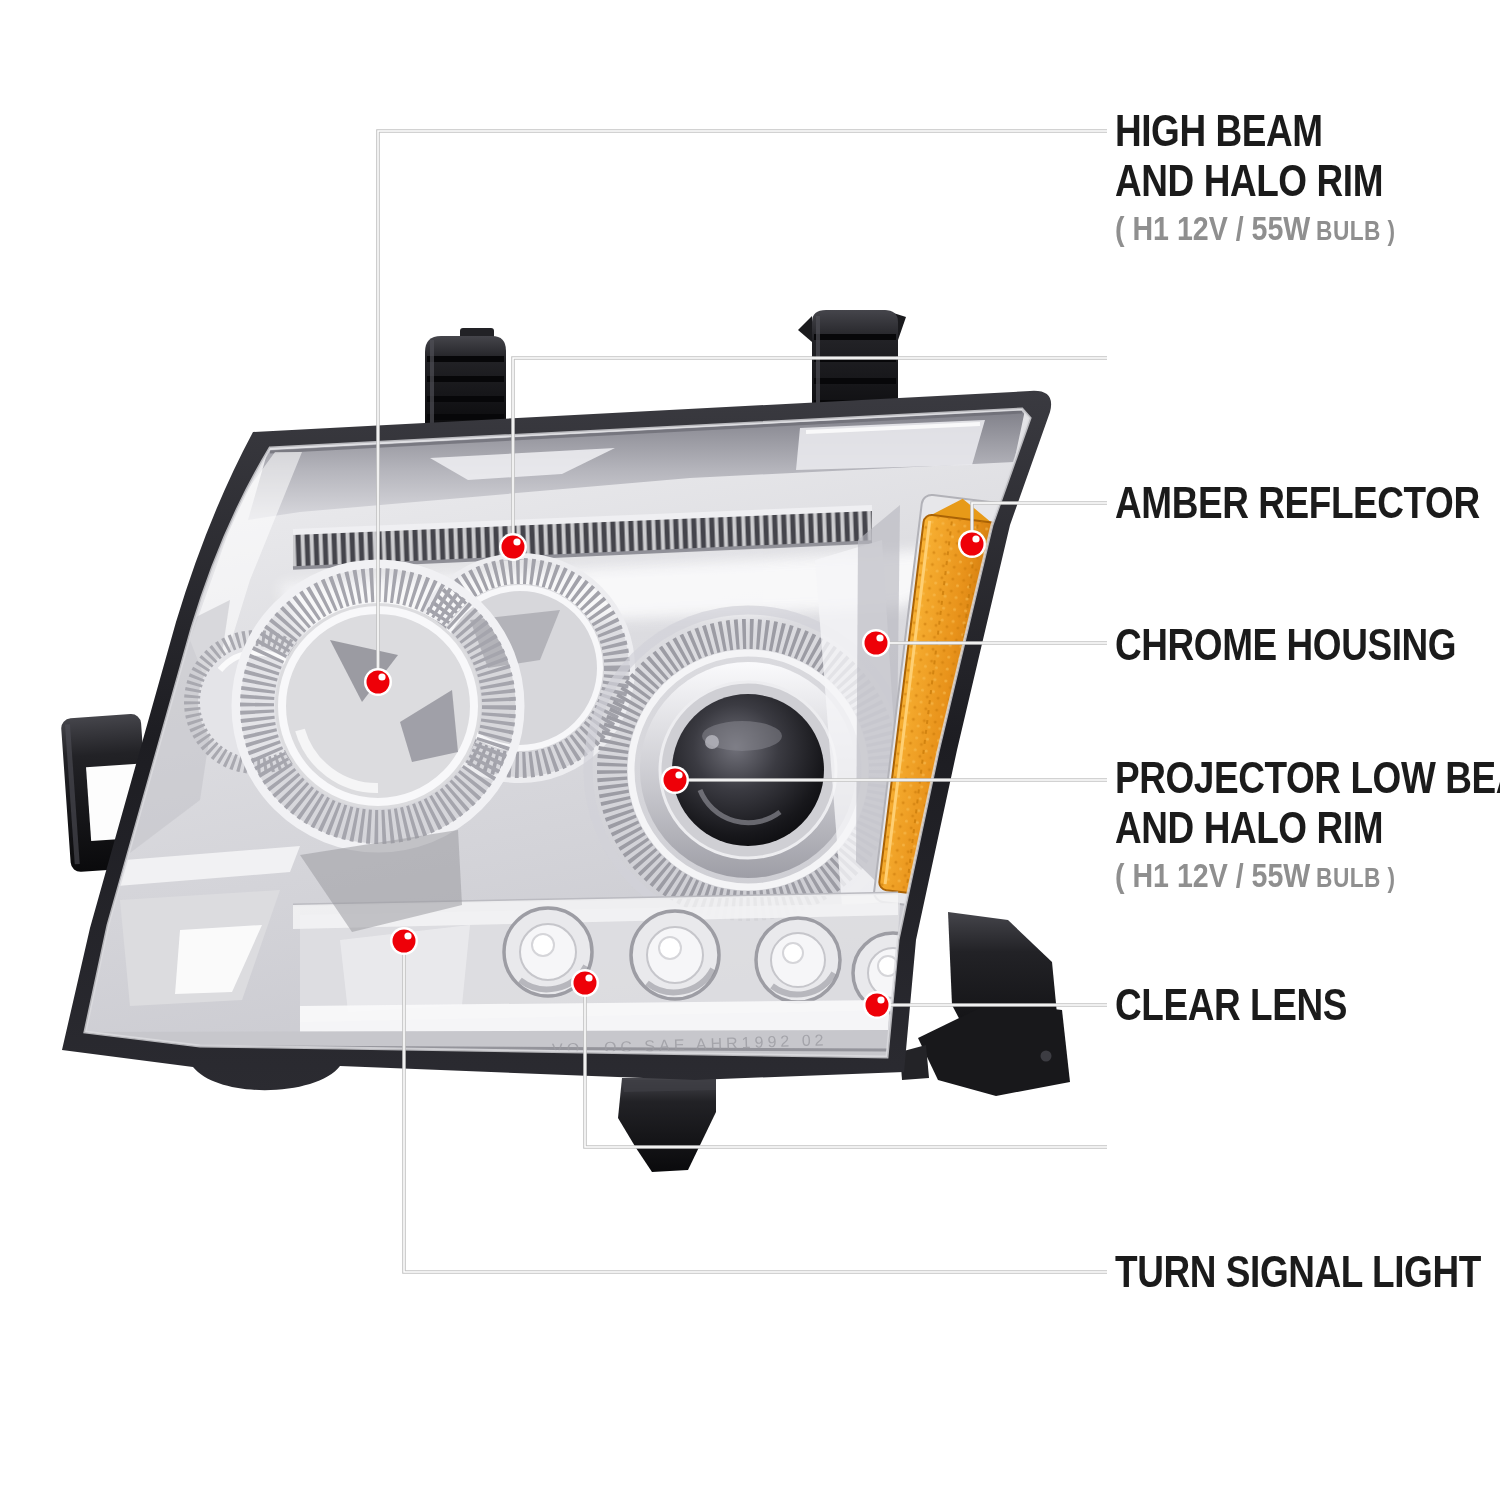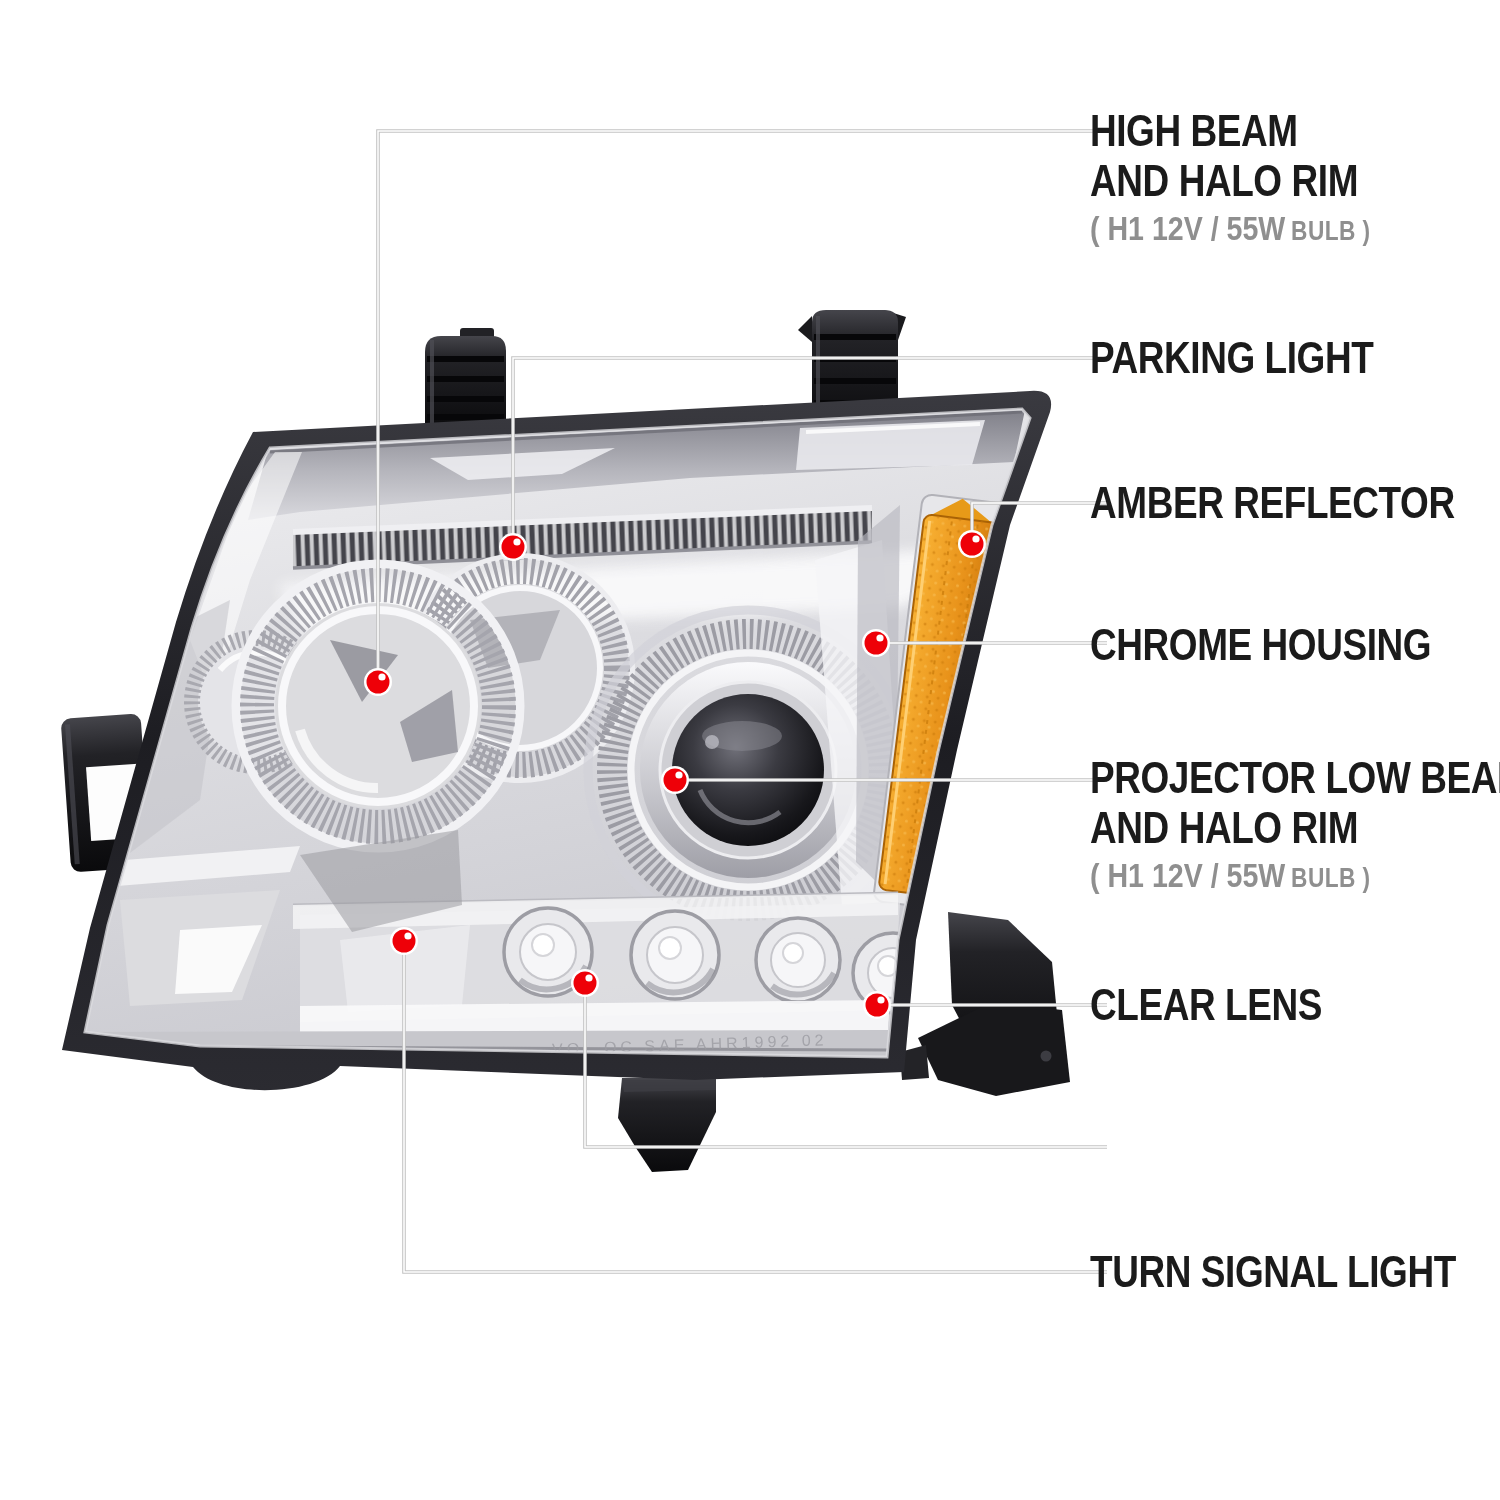--- a/index.html
+++ b/index.html
@@ -1,21 +1,21 @@
 <!DOCTYPE html>
 <html><head>
 <meta charset="utf-8">
 <style>
   html,body{margin:0;padding:0;background:#fff;}
   .stage{
     position:relative;width:1500px;height:1500px;background:#ffffff;
     overflow:hidden;font-family:"Liberation Sans", sans-serif;
   }
   .art{position:absolute;left:0;top:0;}
-  .callout{position:absolute;left:1090px;}
+  .callout{position:absolute;left:1115px;}
   .cl-line{
     font-weight:700;font-size:44px;line-height:50px;color:#1b1b1b;
     white-space:nowrap;transform:scaleX(.84);transform-origin:0 50%;
     letter-spacing:-0.5px;
   }
   .cl-spec{
     font-weight:700;font-size:34px;line-height:44px;color:#8f8f8f;
     white-space:nowrap;transform:scaleX(.84);transform-origin:0 50%;
   }
   .cl-spec .bulb{font-size:27px;margin-left:7px;letter-spacing:0.5px;}
@@ -317,23 +317,20 @@
   </svg>
 
   <div class="callout" style="top:106px">
     <div class="cl-line">HIGH BEAM</div>
     <div class="cl-line">AND HALO RIM</div>
     <div class="cl-spec">
       <span>( H1  12V / 55W</span><span class="bulb">BULB )</span>
     </div>
   </div>
 
-  <div class="callout" style="top:333px">
-    <div class="cl-line">PARKING LIGHT</div>
-  </div>
 
   <div class="callout" style="top:478px">
     <div class="cl-line">AMBER REFLECTOR</div>
   </div>
 
   <div class="callout" style="top:620px">
     <div class="cl-line">CHROME HOUSING</div>
   </div>
 
   <div class="callout" style="top:753px">

